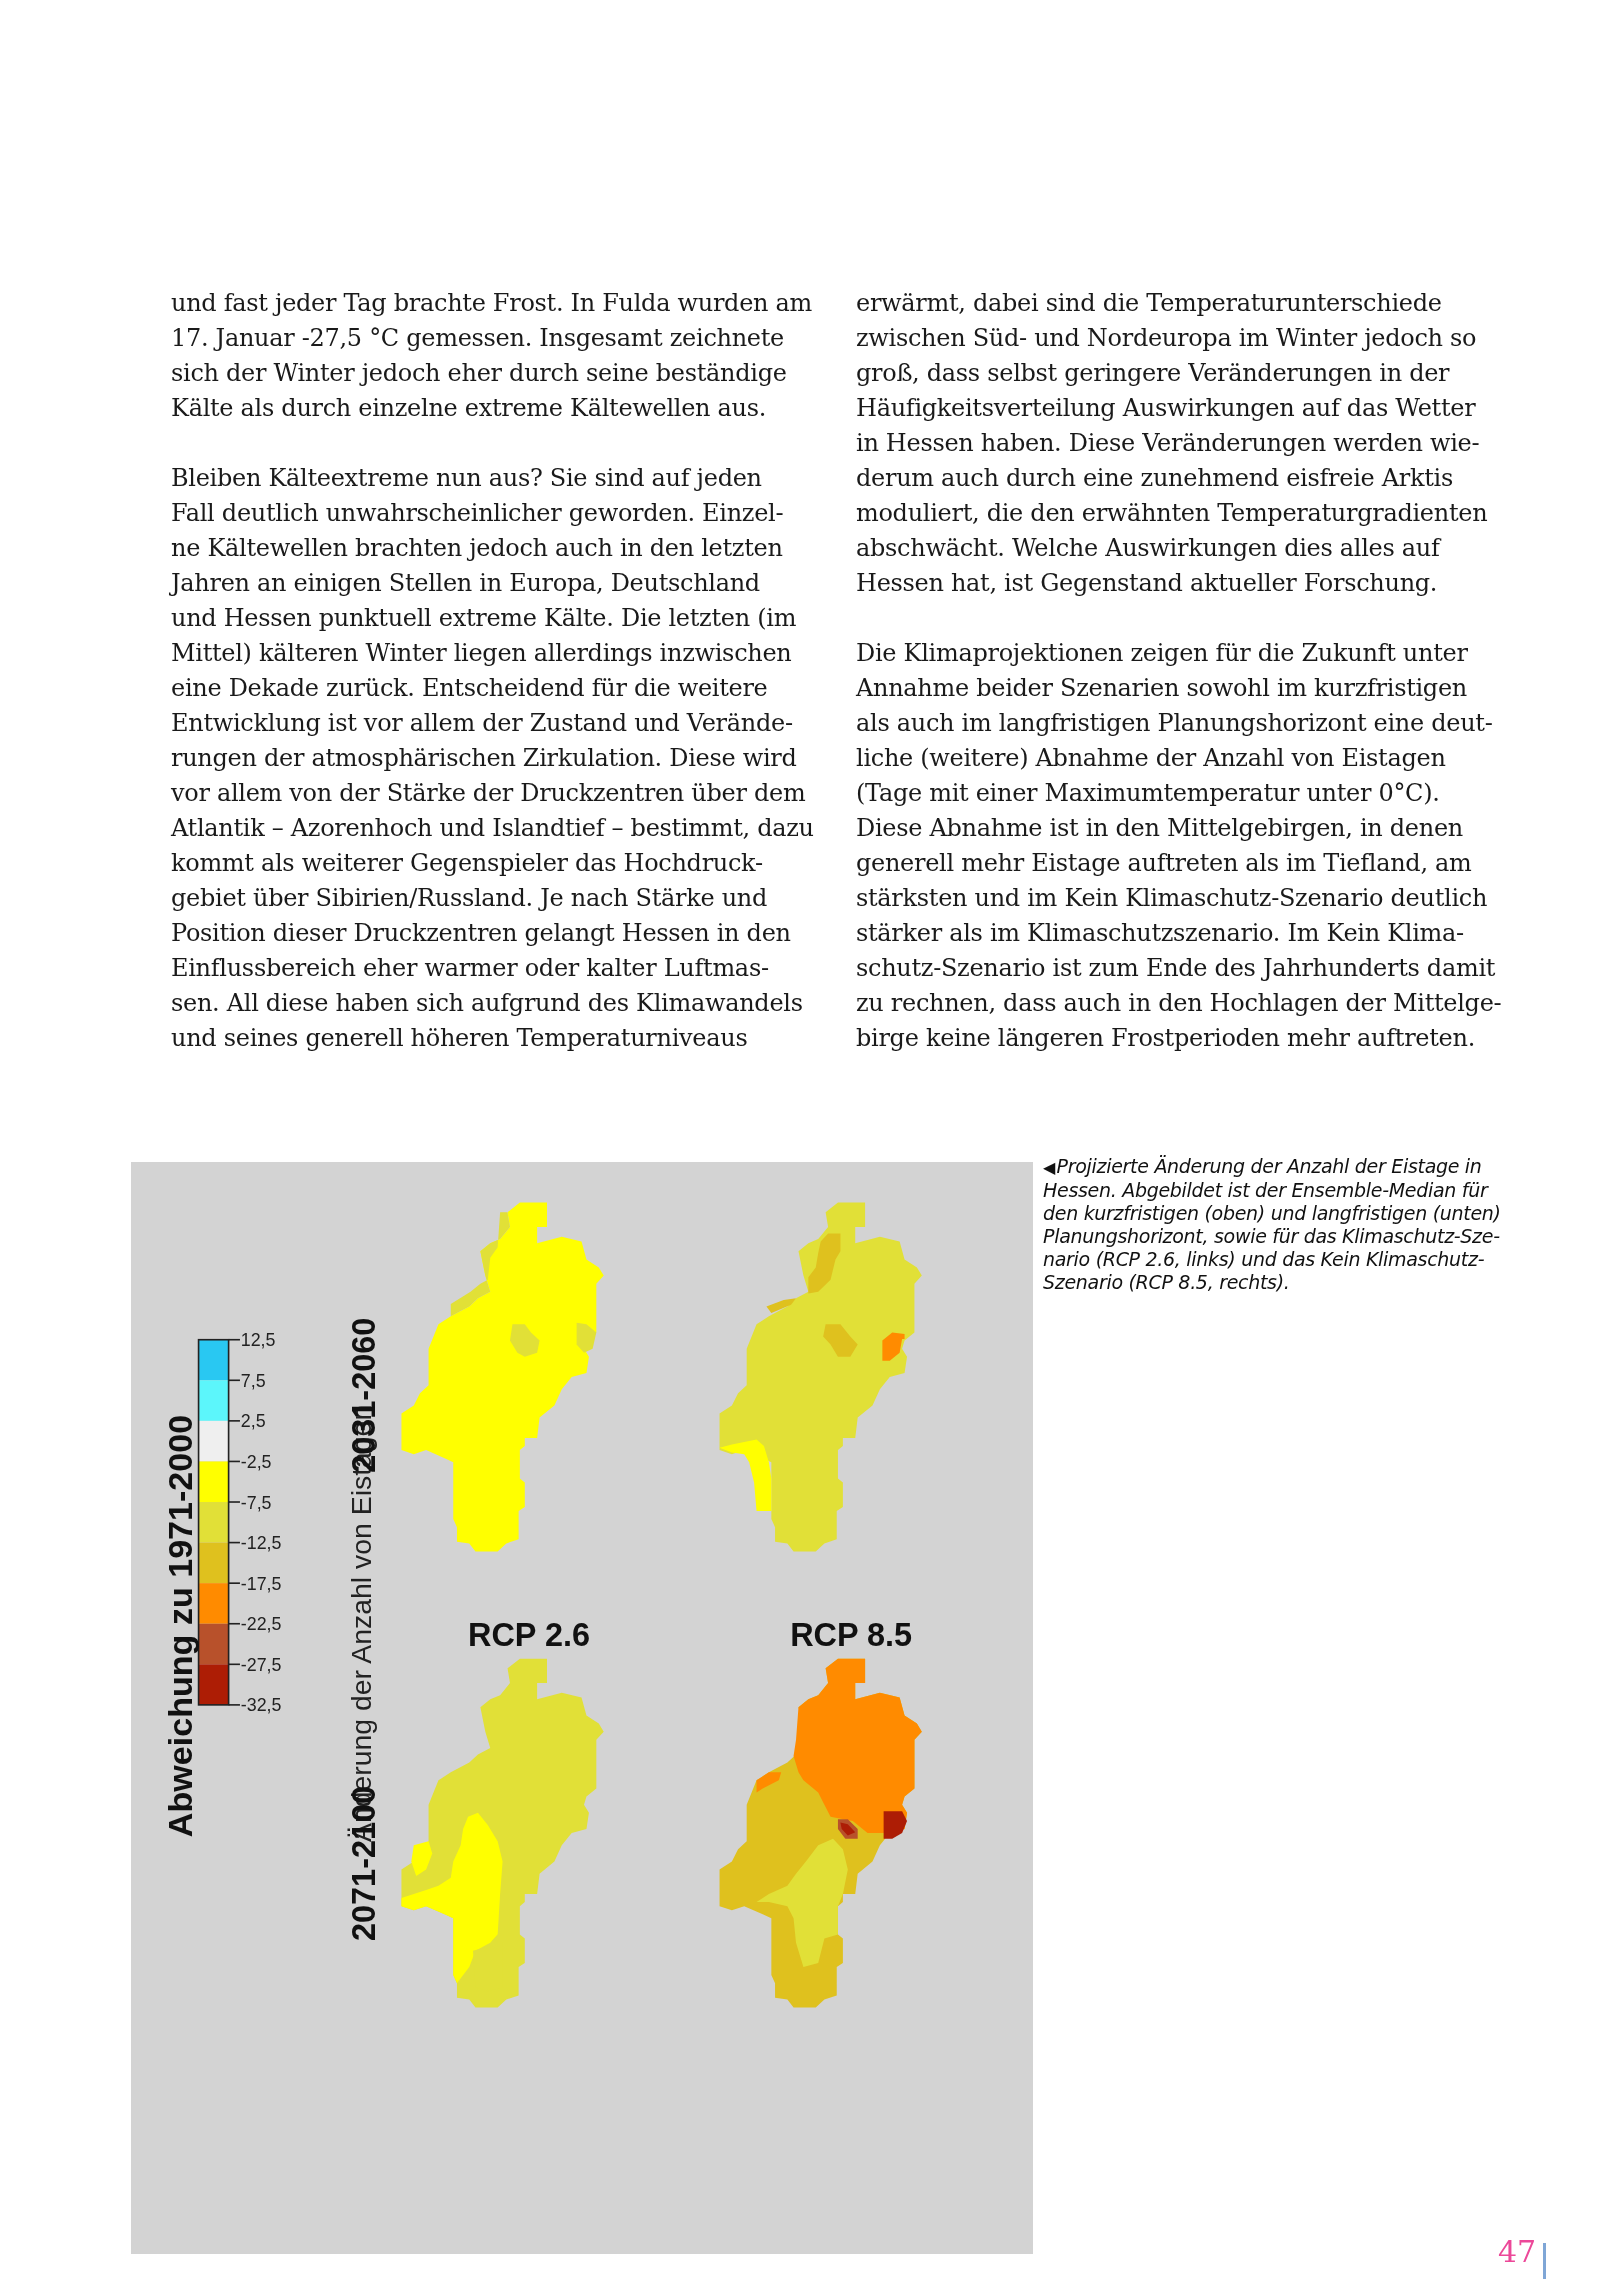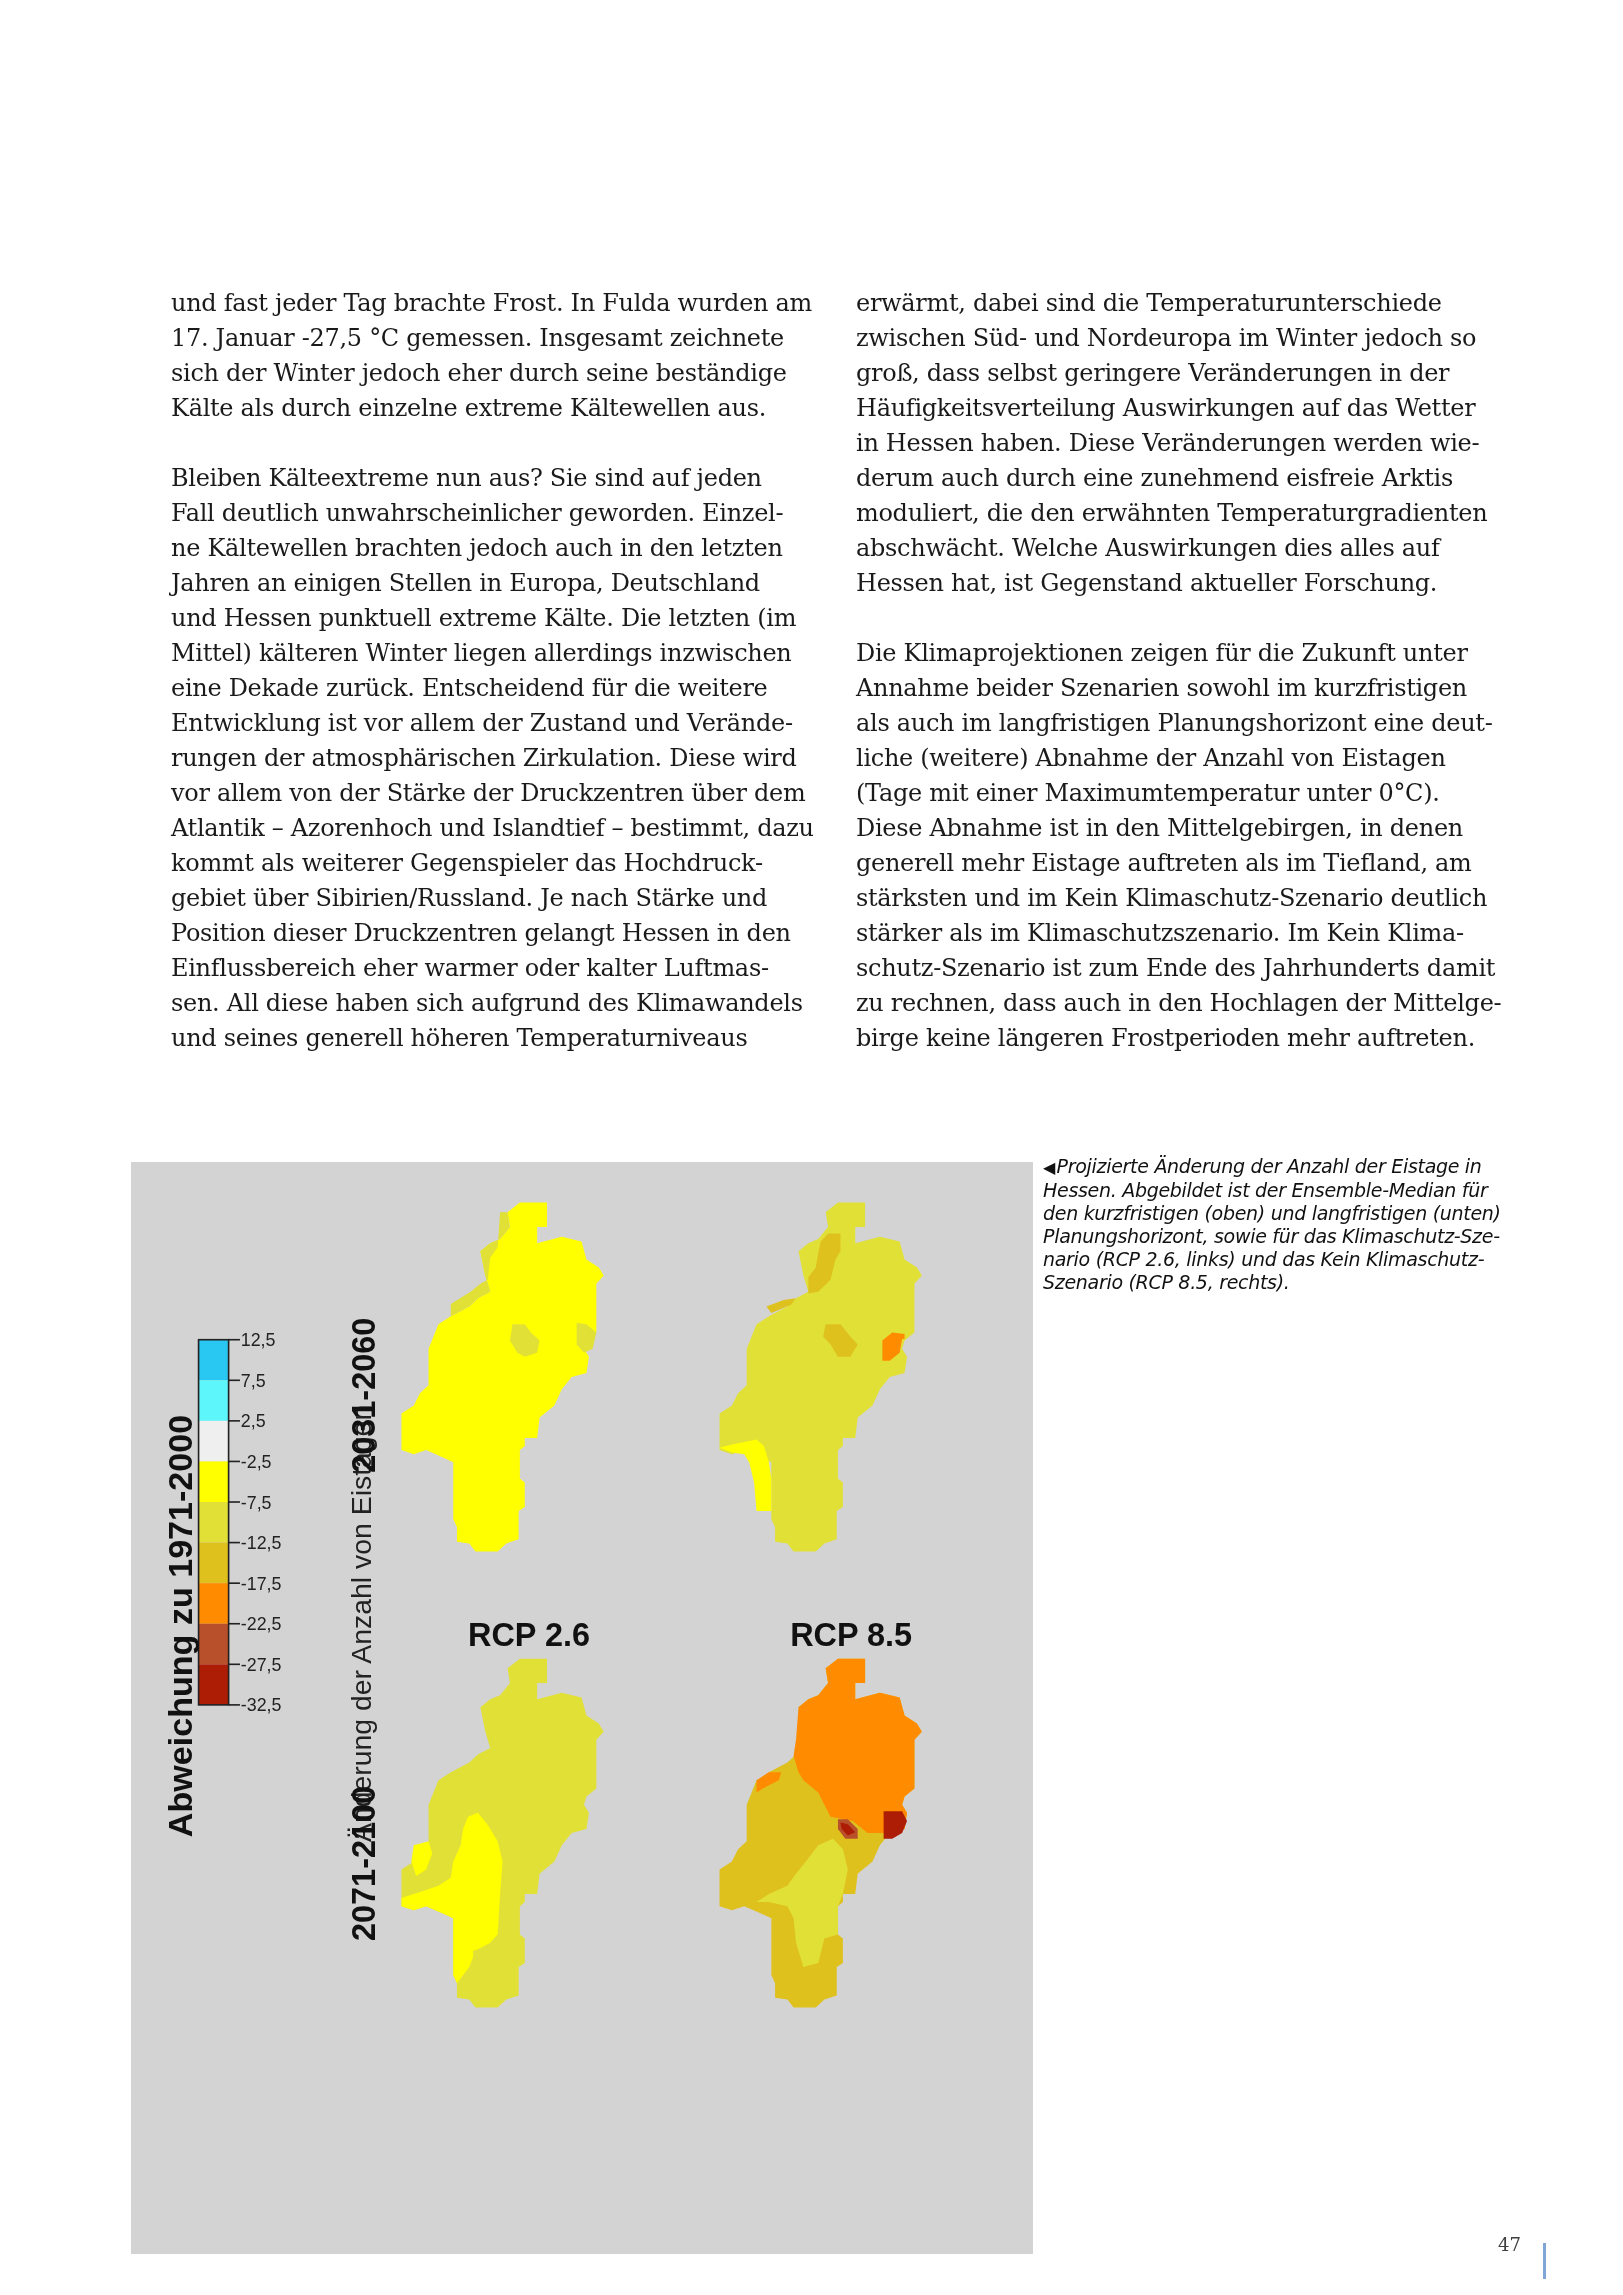--- a/index.html
+++ b/index.html
@@ -20,21 +20,21 @@
   .caption {
     position: absolute; left: 1043px; top: 1155px; width: 519px;
     font-family: "DejaVu Sans", "Liberation Sans", sans-serif; font-style: italic;
     font-size: 19px; line-height: 23px; color: #111; letter-spacing: -0.3px;
     white-space: pre-line;
   }
   .caption .tri { font-style: normal; font-size: 16px; margin-right: 1.6px; }
 
   #page-number {
     position: absolute; left: 1498px; top: 2234px;
-    font-family: "DejaVu Serif", "Liberation Serif", serif; font-size: 18px; color: #404040;
+    font-family: "DejaVu Serif", "Liberation Serif", serif; font-size: 30px; color: #ec4899;
   }
   #page-bar { position: absolute; left: 1543px; top: 2243px; width: 3.2px; height: 36px; background: #7fa6d6; }
 </style>
 </head>
 <body>
 
 <div id="col-left" class="col">
   <p>und fast jeder Tag brachte Frost. In Fulda wurden am
 17. Januar -27,5 °C gemessen. Insgesamt zeichnete
 sich der Winter jedoch eher durch seine beständige

